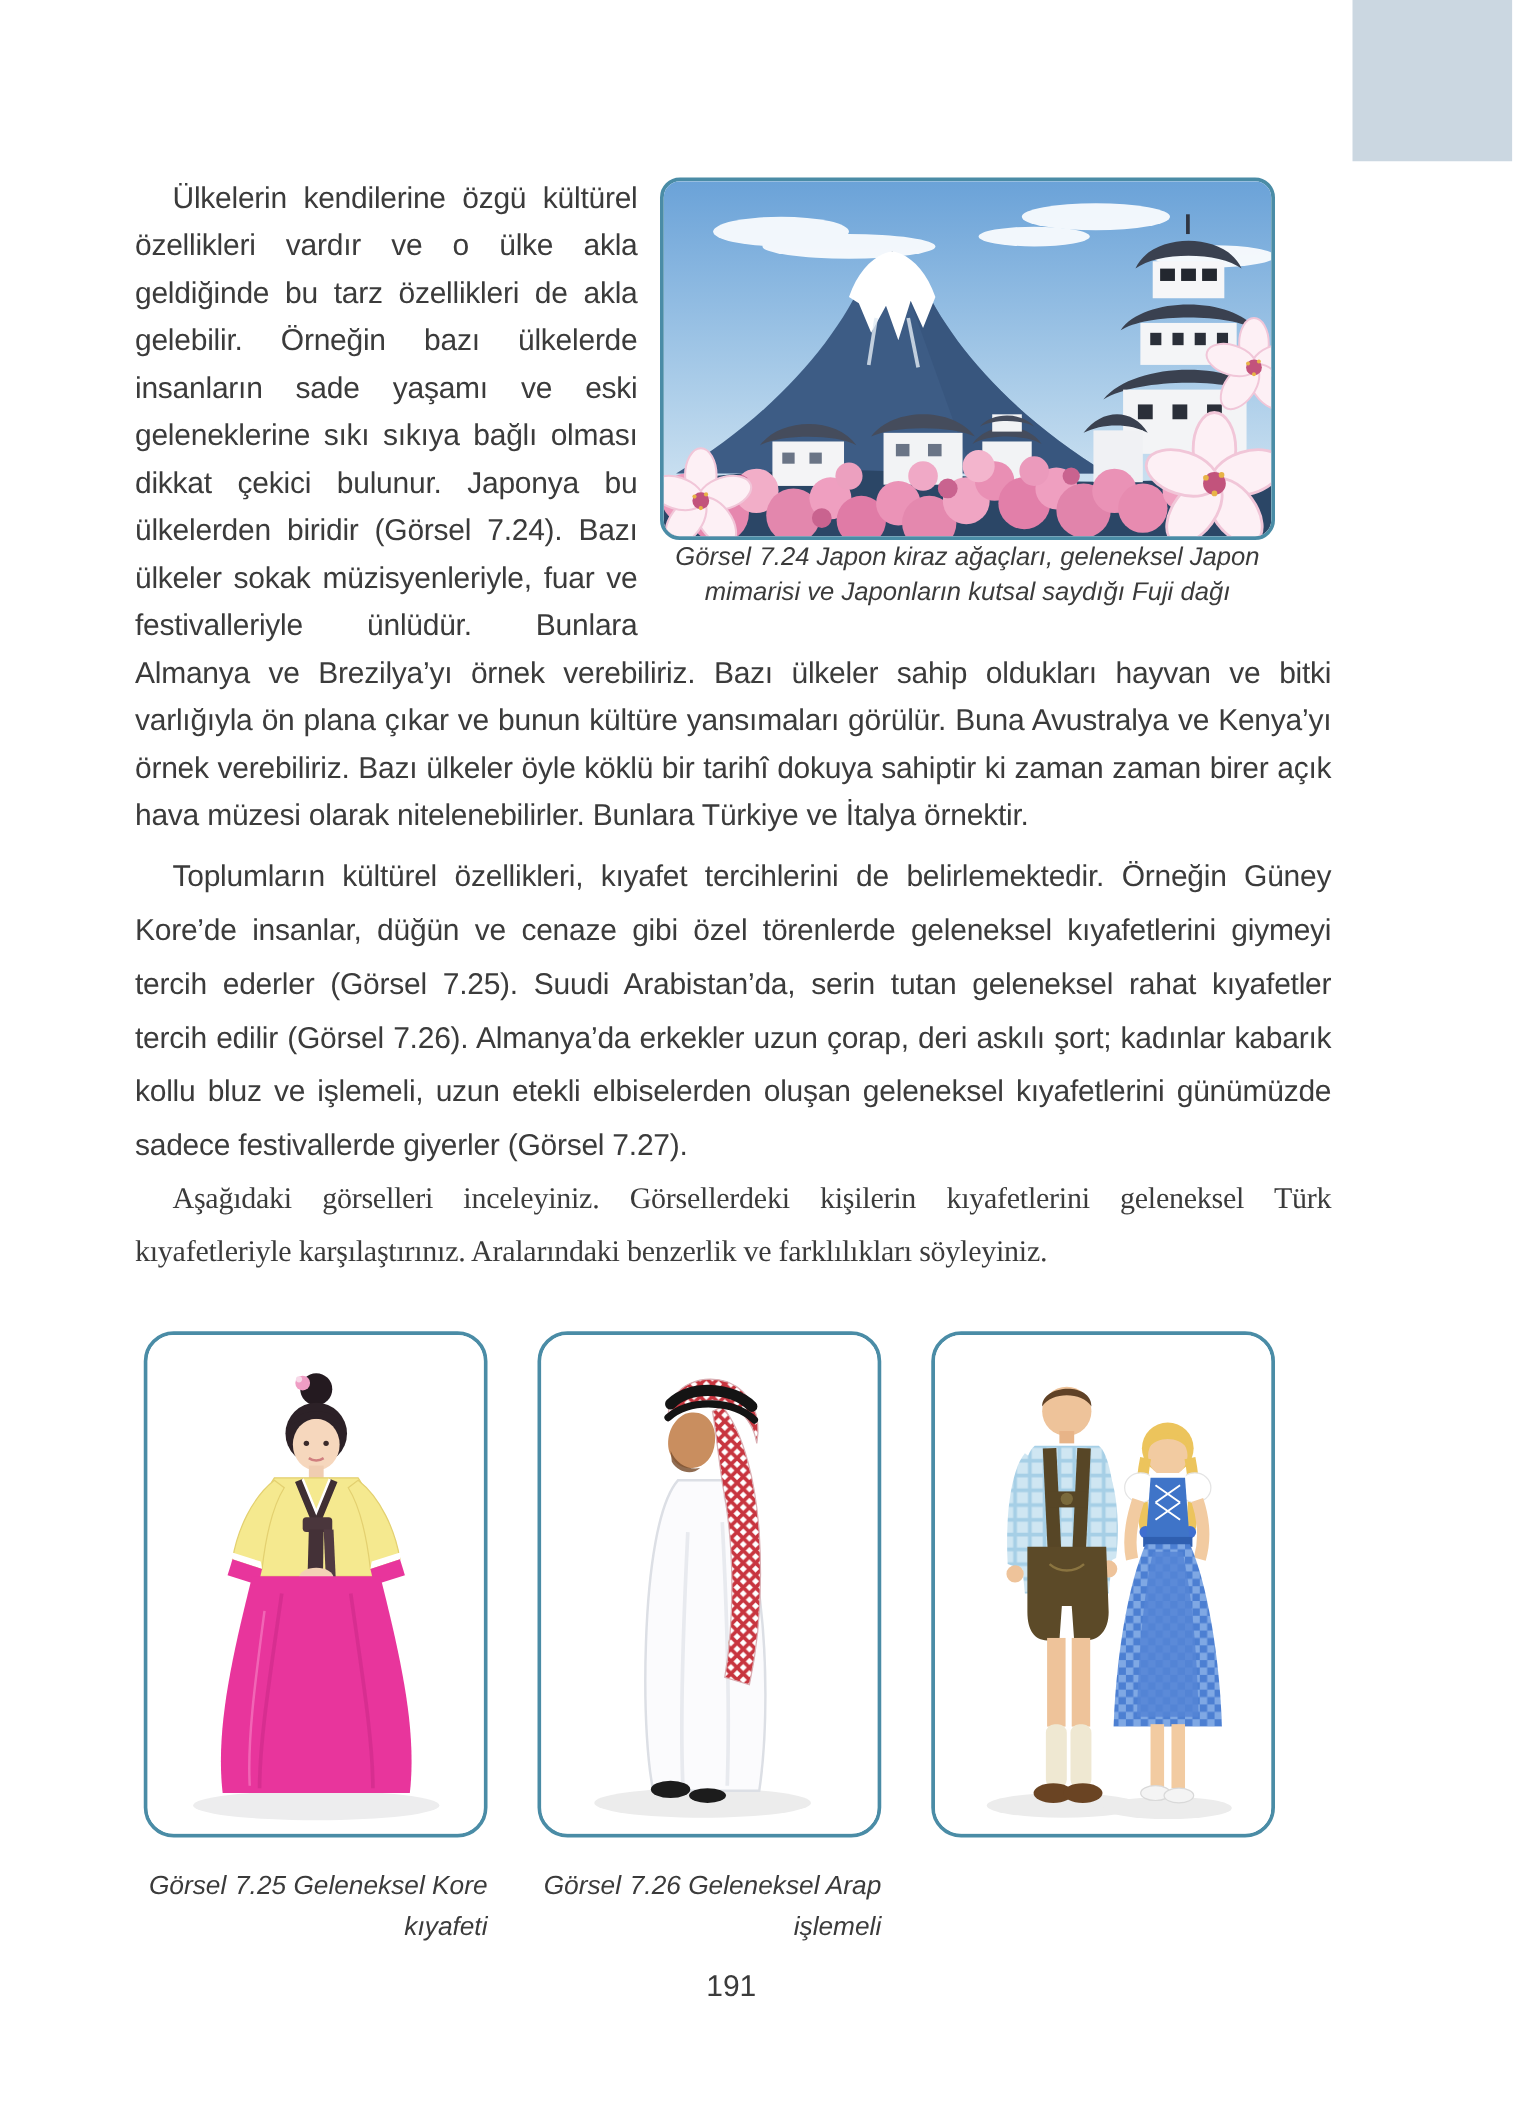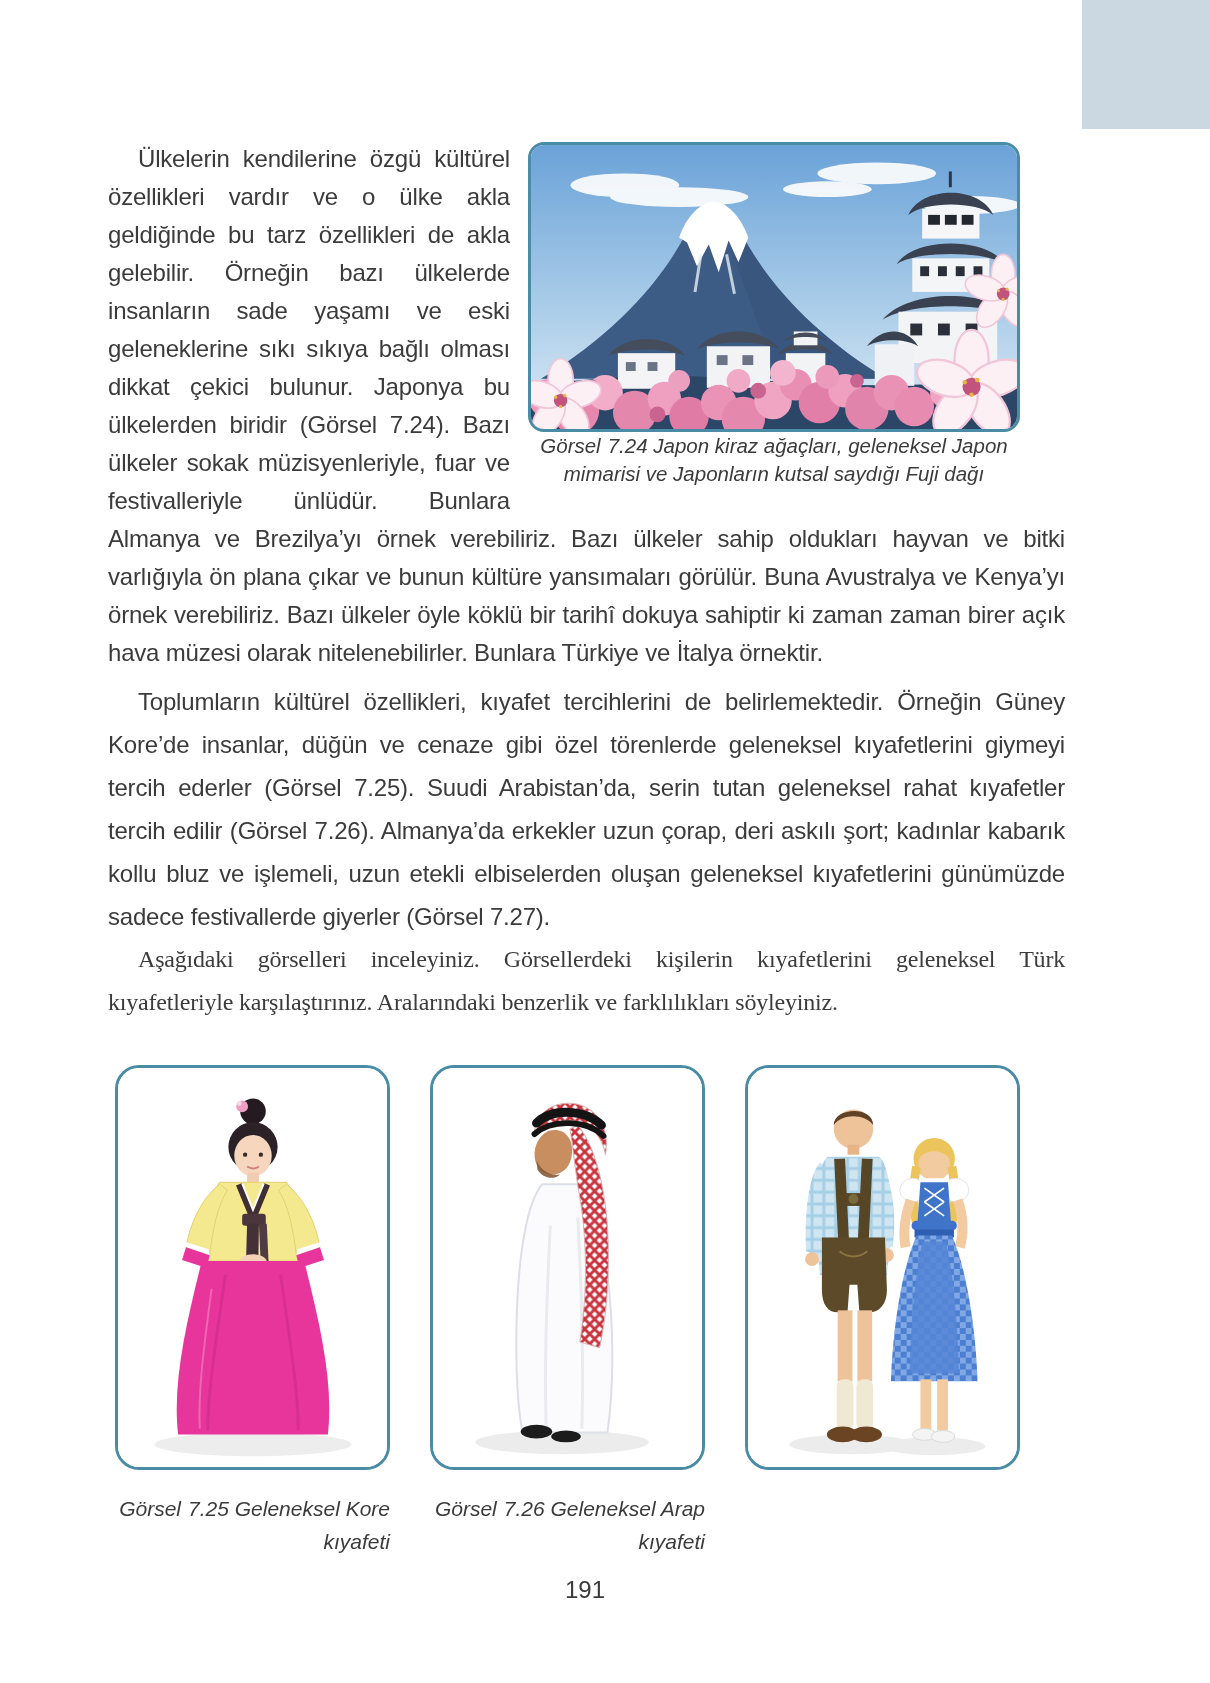--- a/index.html
+++ b/index.html
@@ -242,21 +242,21 @@
             <path d="M148,58 C166,80 175,120 178,160 C181,210 177,252 170,284 L150,278 C158,230 158,170 148,120 C144,92 142,72 140,62 Z" fill="url(#kcheck)" stroke="#d9aeb3" stroke-width="1"></path>
             <path d="M106,56 C122,40 156,42 172,58" stroke="#141414" stroke-width="9" fill="none" stroke-linecap="round"></path>
             <path d="M104,67 C122,51 158,53 174,69" stroke="#141414" stroke-width="6" fill="none" stroke-linecap="round"></path>
             <ellipse cx="106" cy="369" rx="16" ry="7" fill="#1c1c1c"></ellipse>
             <ellipse cx="136" cy="374" rx="15" ry="6" fill="#1c1c1c"></ellipse>
           </g>
         </svg>
       </div>
       <figcaption class="card-cap">
         <span class="cap-label">Görsel</span><span>7.26</span>
-        <span>Geleneksel Arap kıyafeti</span>
+        <span>Geleneksel Arap işlemeli</span>
       </figcaption>
     </figure>
 
     <figure class="card-fig">
       <div class="photo-card">
         <svg viewBox="0 0 275 405" preserveAspectRatio="xMidYMid slice">
           <defs>
             <pattern id="bcheck" width="12" height="12" patternUnits="userSpaceOnUse">
               <rect width="12" height="12" fill="#cfe6f2"></rect>
               <path d="M0,6 H12 M6,0 V12" stroke="#a6cfe6" stroke-width="3"></path>

